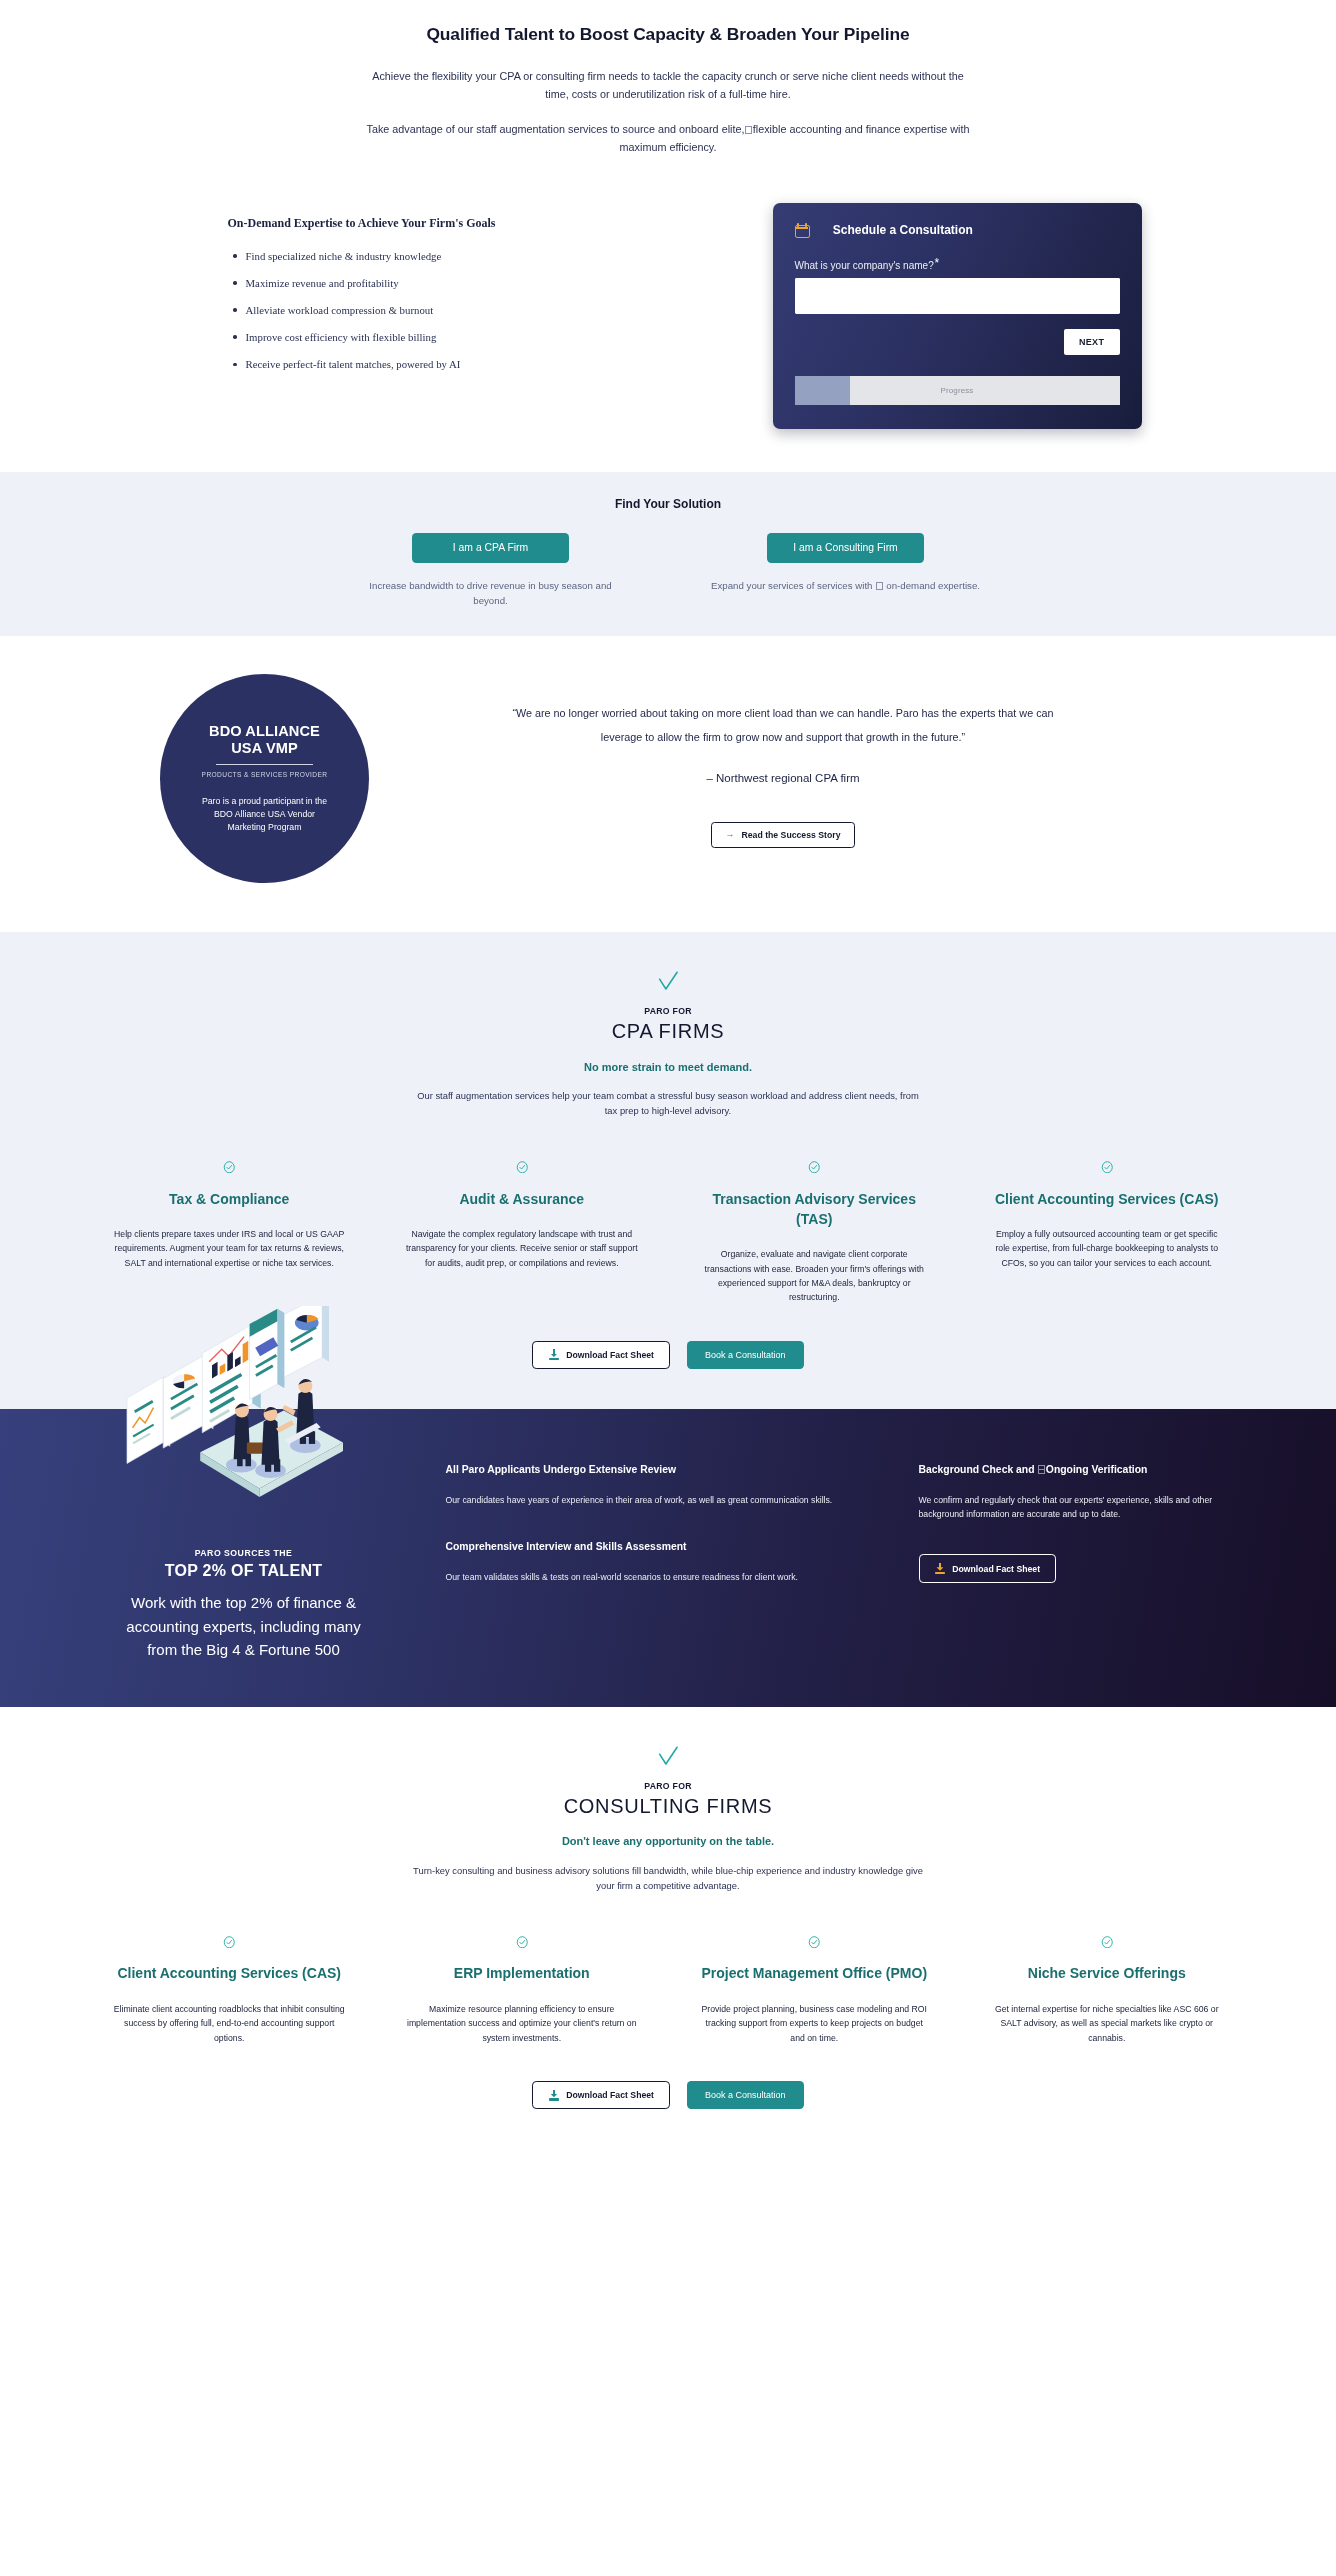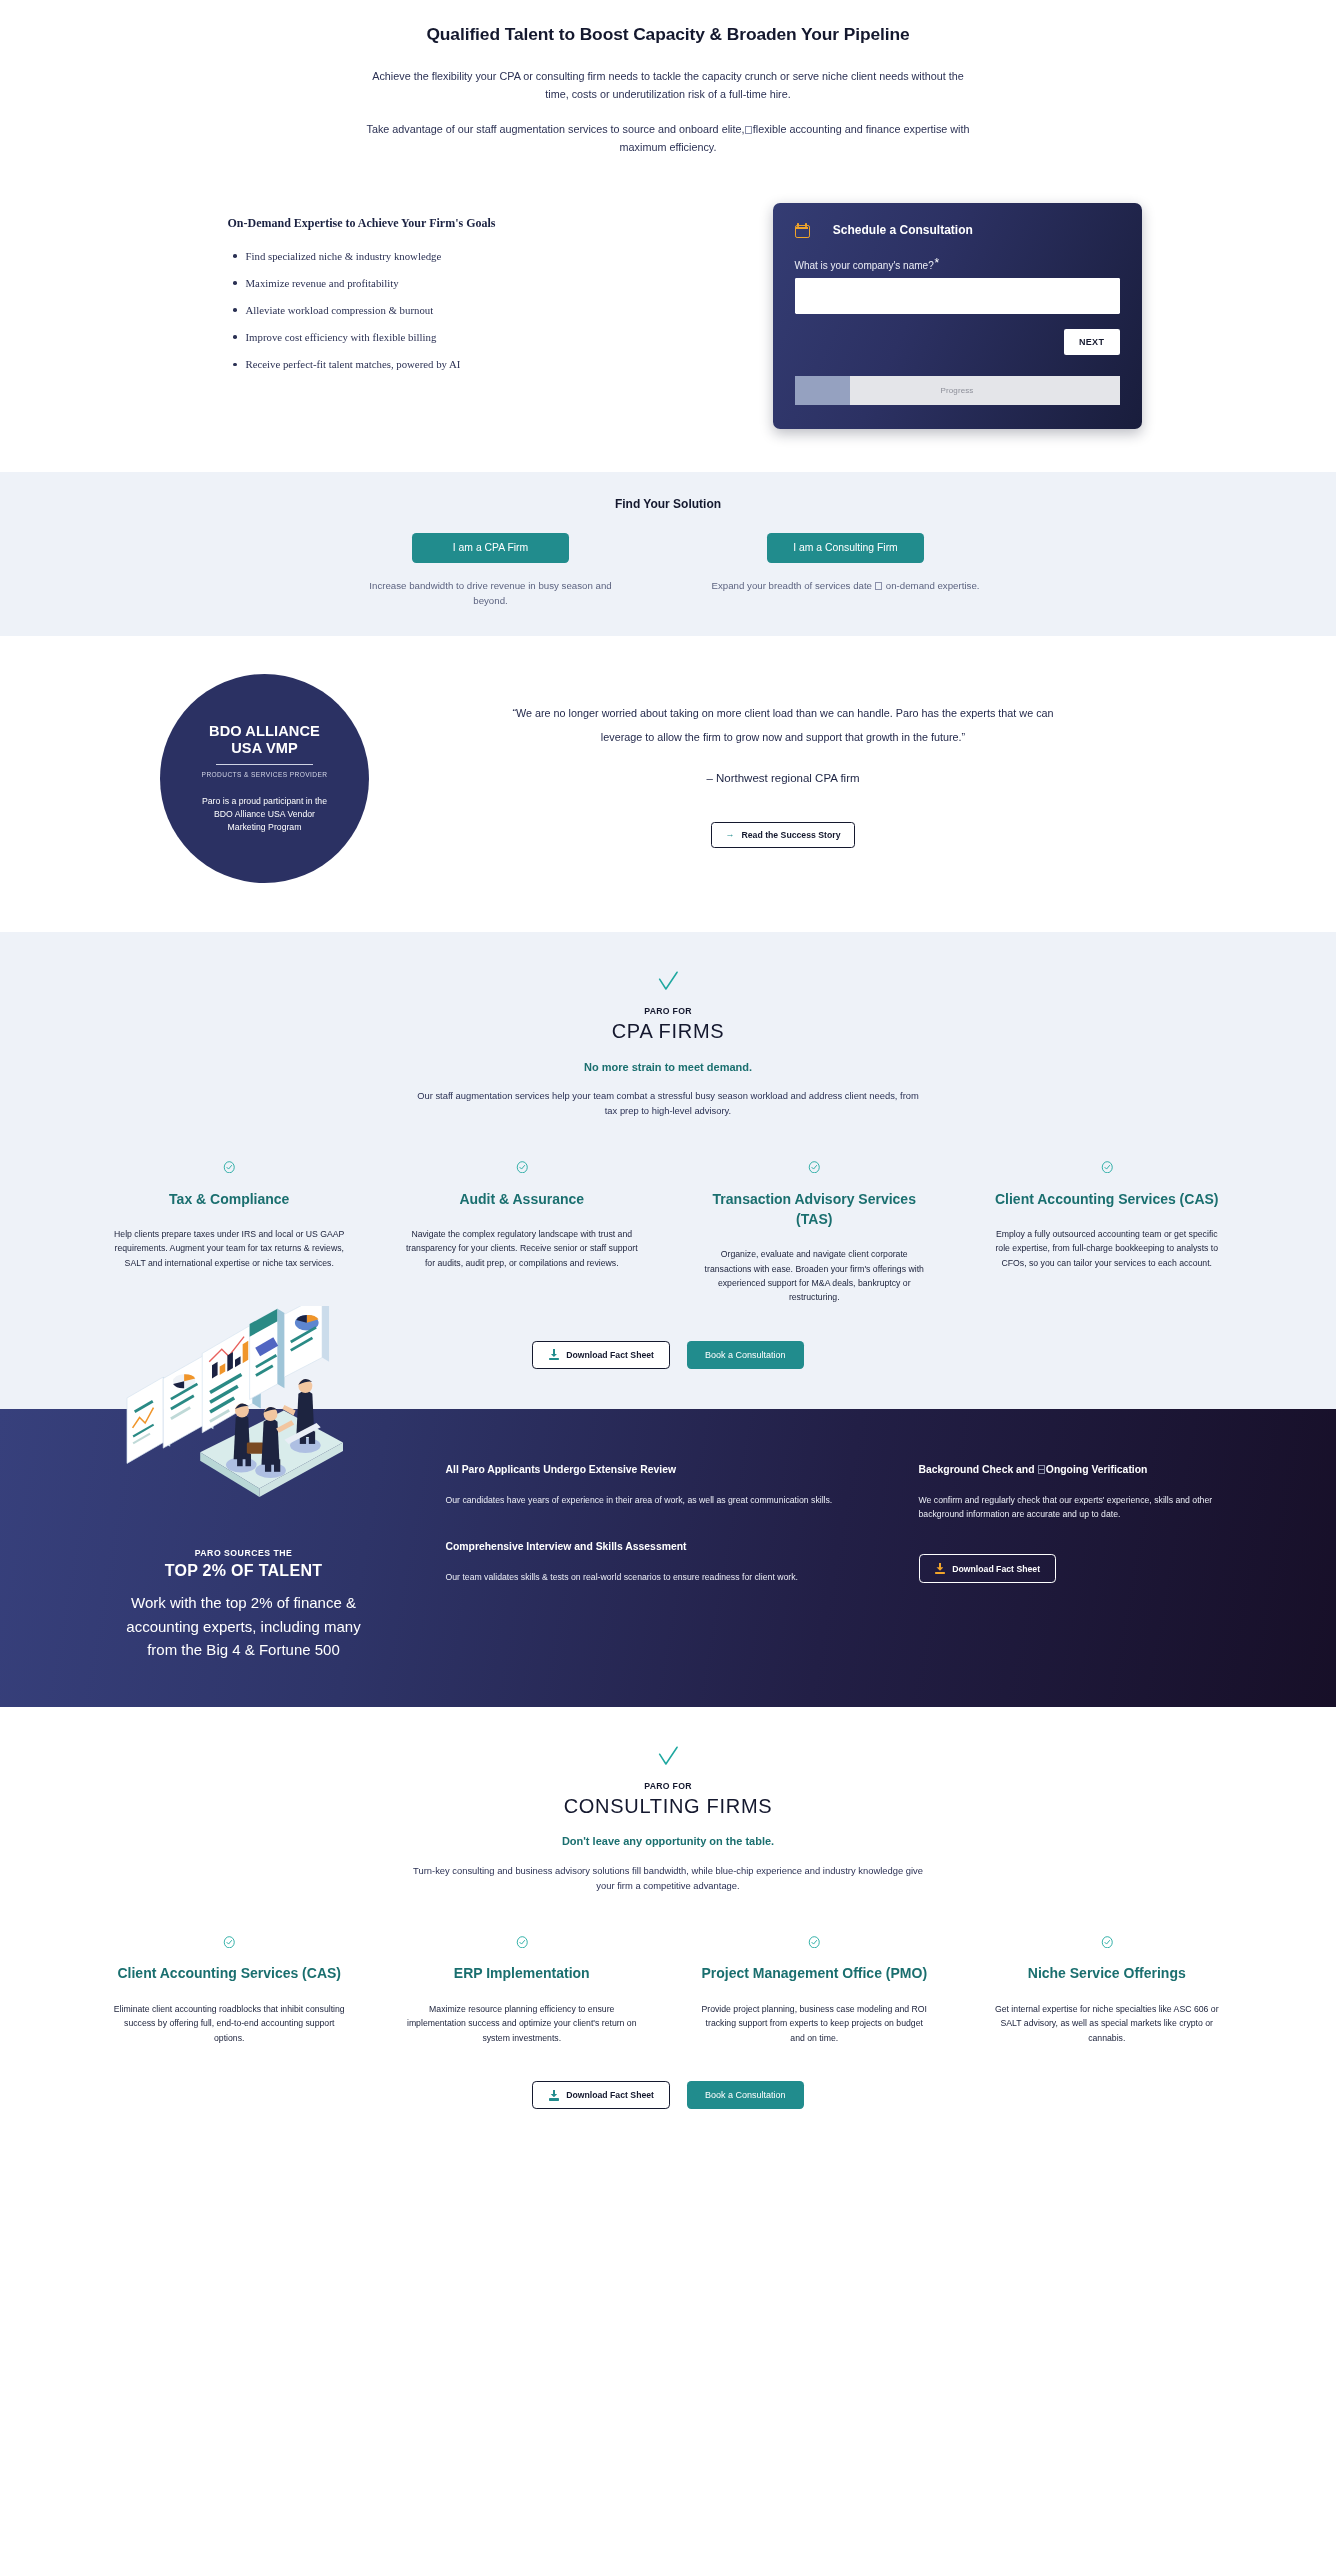--- a/index.html
+++ b/index.html
@@ -318,21 +318,21 @@
   <div class="solution-cols">
 
     <div class="solution-col">
       <button class="teal-btn">I am a CPA Firm</button>
       <p>Increase bandwidth to drive revenue in busy season and beyond.</p>
     </div>
 
     <div class="solution-col">
       <button class="teal-btn">I am a Consulting Firm</button>
       <p>
-        <span>Expand your breadth of services date</span>
+        <span>Expand your services of services with</span>
         <span class="tofu-glyph"></span>
         <span>on-demand expertise.</span>
       </p>
     </div>
 
   </div>
 </section>
 
 <section class="bdo">
   <div class="bdo-row">

